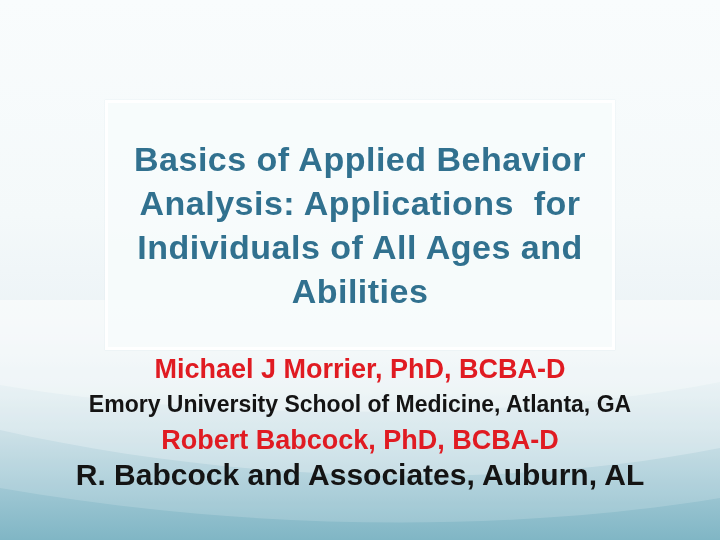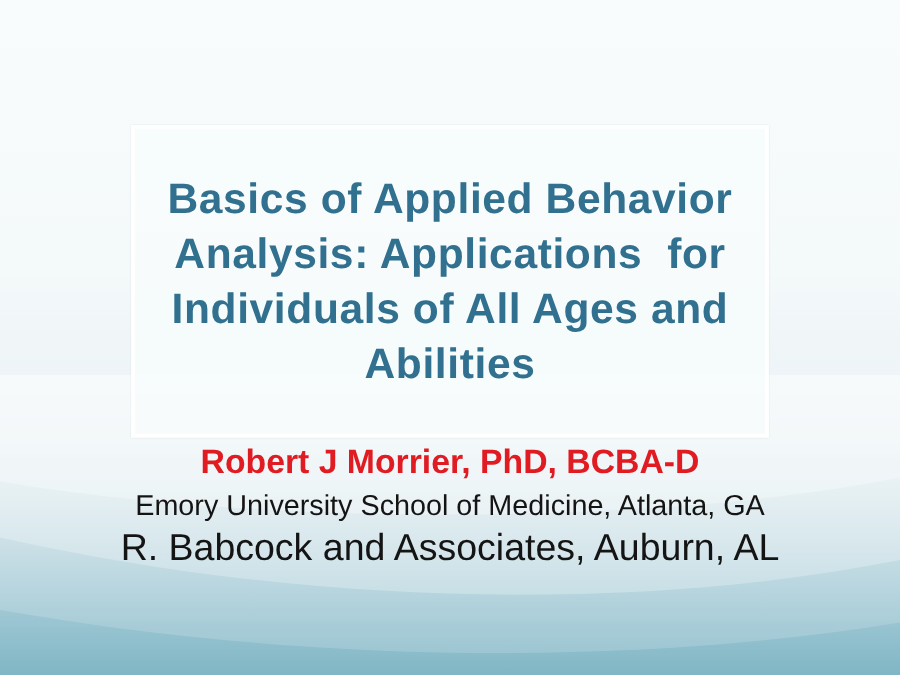--- a/index.html
+++ b/index.html
@@ -63,21 +63,21 @@
   }
   .author-name {
     color: #e01b22;
     font-size: 27px;
     font-weight: bold;
     line-height: 36px;
   }
   .author-affiliation {
     color: #141414;
     font-size: 23px;
-    font-weight: normal;
+    font-weight: bold;
     line-height: 35px;
   }
   .author-affiliation.second {
     font-size: 30px;
     line-height: 34px;
   }
 </style>
 </head>
 <body>
 
@@ -91,18 +91,19 @@
   </svg>
 
   <div class="title-box">
     <div class="title-text">Basics of Applied Behavior
 Analysis: Applications  for
 Individuals of All Ages and
 Abilities</div>
   </div>
 
   <div class="authors">
-    <div class="author-name">Robert J Morrier, PhD, BCBA-D</div>
+    <div class="author-name">Michael J Morrier, PhD, BCBA-D</div>
     <div class="author-affiliation">Emory University School of Medicine, Atlanta, GA</div>
+    <div class="author-name">Robert Babcock, PhD, BCBA-D</div>
     <div class="author-affiliation second">R. Babcock and Associates, Auburn, AL</div>
   </div>
 
 </div>
 
 </body></html>

